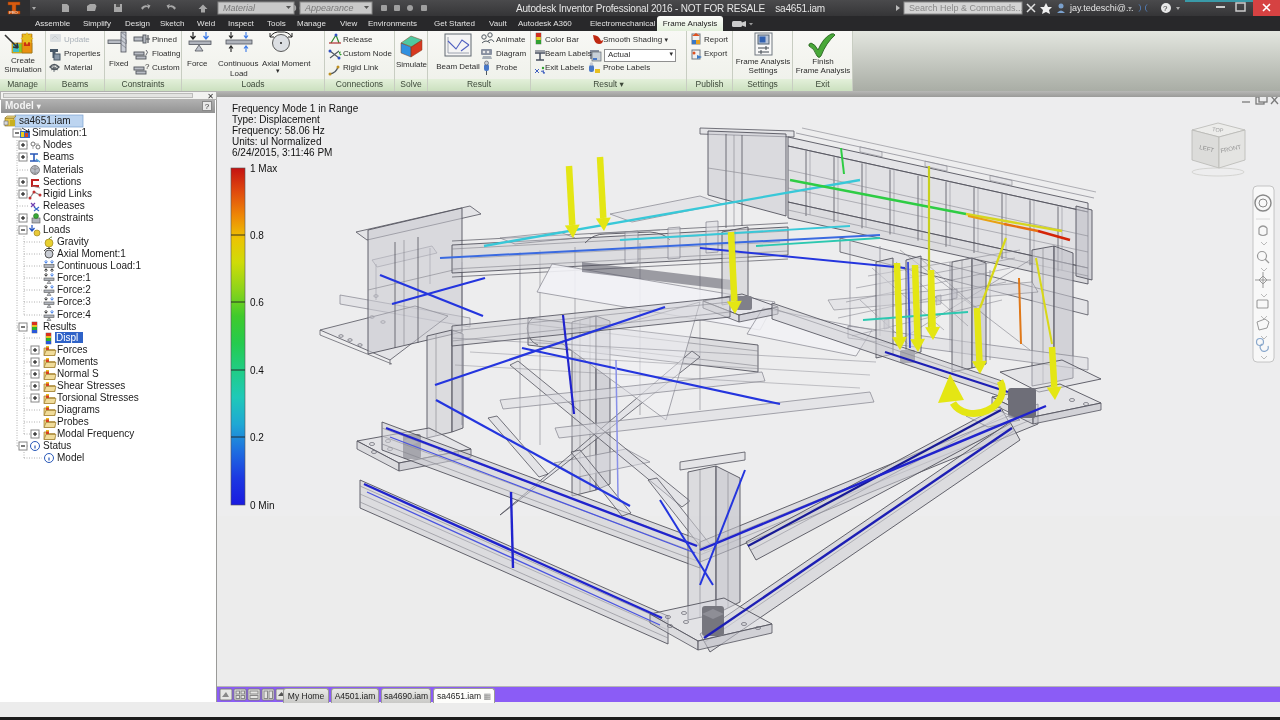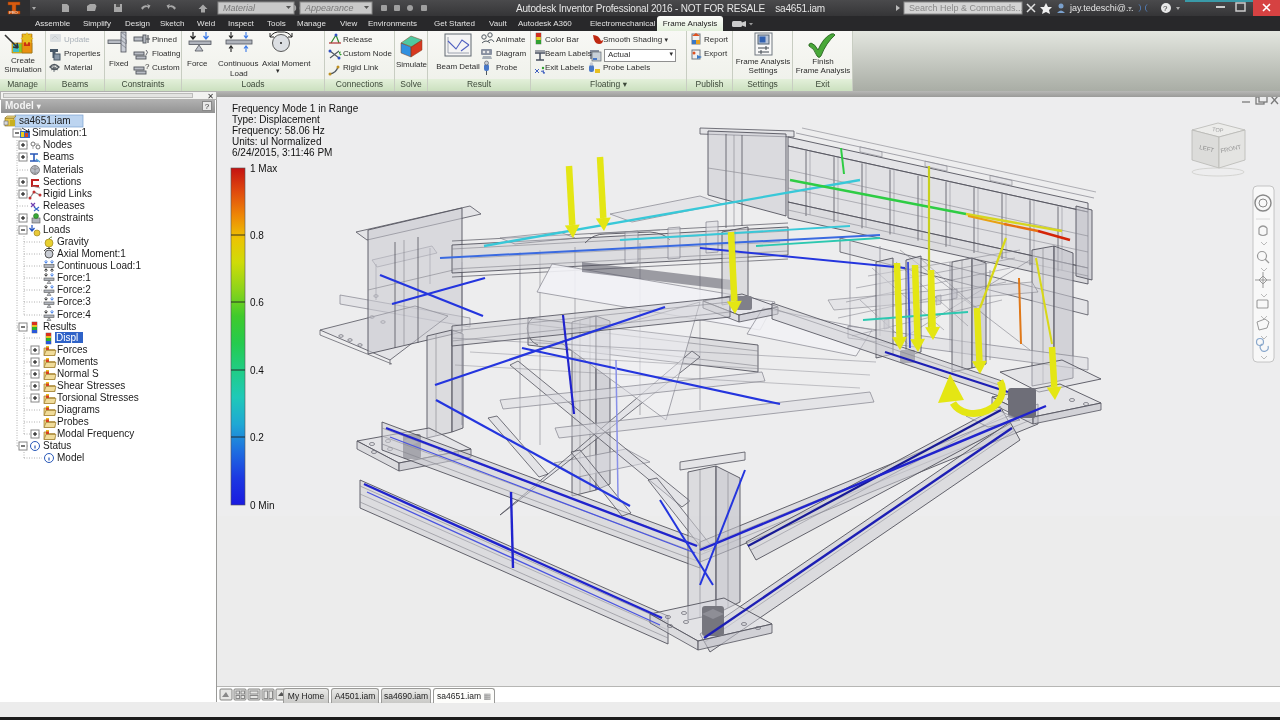--- a/index.html
+++ b/index.html
@@ -31,21 +31,21 @@
     background:linear-gradient(#b8b8b6,#9a9a98); }
   
   #hscroll { position:absolute; left:0; top:91px; width:217px; height:9px; background:#f2f2f0; border:1px solid #b0b0ae; }
   #browser { position:absolute; left:0; top:100px; width:217px; height:591px; background:#fff; border-right:1px solid #9a9a98;padding-left:23px; }
   #bheader { position:absolute; left:1px; top:0; width:214px; height:13px;
     background:linear-gradient(#b0b0b0,#939393); color:#f4f4f4; font-size:10px; font-weight:bold; padding-left:4px; }
   #tree { position:absolute; left:0; top:13px; width:215px; height:560px; background:#fff; font-size:11px; color:#111; }
   
   #viewport { position:absolute; left:217px; top:97px; width:1063px; height:419px; background:#ededee; }
   
-  #tabbar { position:absolute; left:217px; top:686px; width:1063px; height:16px; background:#ffffff; border-top:1px solid #b6b6b4; }
+  #tabbar { position:absolute; left:217px; top:686px; width:1063px; height:16px; background:#8b5cf6; border-top:1px solid #b6b6b4; }
   #browserbottom { position:absolute; left:0; top:686px; width:217px; height:16px; background:#fff; border-right:1px solid #9a9a98; }
   .vtab { position:absolute; top:1px; height:15px; background:linear-gradient(#e9e9e7,#c9c9c7);
     border:1px solid #9a9a98; border-bottom:none; border-radius:3px 3px 0 0;
     font-size:8.5px; color:#222; text-align:center; line-height:14px; }
   .vtab.active { background:#fdfdfb; }
   #statusbar { position:absolute; left:0; top:702px; width:1280px; height:15px;
     background:linear-gradient(#fbfbfb,#d8d8d6); border-top:1px solid #bcbcba; font-size:11px; color:#222;margin-top:36px; }
   #darkstrip { position:absolute; left:0; top:717px; width:1280px; height:3px; background:#1c1c1c; }
 </style>
 </head>
@@ -289,21 +289,21 @@
           <circle cx="58.5" cy="32" r="2" fill="#c8ccd4" stroke="#505860" stroke-width="0.6"></circle>
           <path d="M58.5,40 v4" stroke="#505860"></path>
         </g>
     </svg>
     <div class="bigbtn" style="left:4px;top:31px;width:52px;line-height:10px">Beam Detail</div>
     <span class="smbtn" style="left:68px;top:4px">Animate</span>
     <span class="smbtn" style="left:68px;top:18px">Diagram</span>
     <span class="smbtn" style="left:68px;top:32px">Probe</span>
   </div>
 
-  <div class="panel" style="left:531px;width:156px"><div class="plabel">Floating ▾</div>
+  <div class="panel" style="left:531px;width:156px"><div class="plabel">Result ▾</div>
     <svg width="156" height="48">
       <g>
           <rect x="5" y="2" width="5" height="11" fill="#e8d020" stroke="#606060" stroke-width="0.5"></rect>
           <rect x="5" y="2" width="5" height="4" fill="#d03020"></rect>
           <rect x="5" y="9" width="5" height="4" fill="#30a030"></rect>
         </g>
       <g>
           <path d="M4,22 h10 M9,22 v7 M5,29 h8" stroke="#485060" stroke-width="1.5"></path>
           <path d="M4,20 h10" stroke="#485060" stroke-width="1"></path>
         </g>

